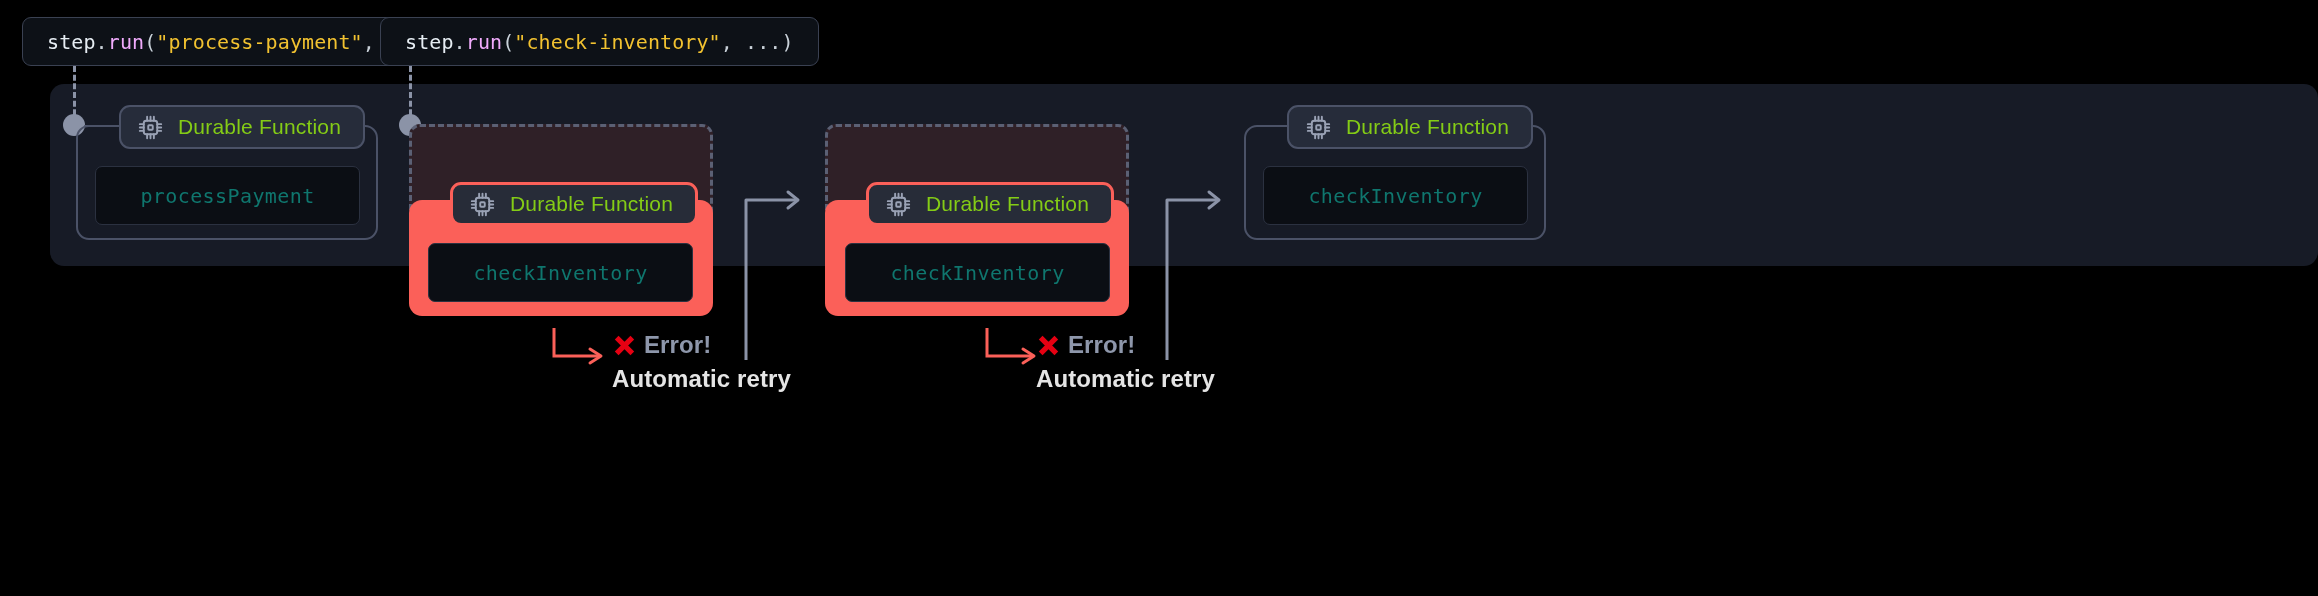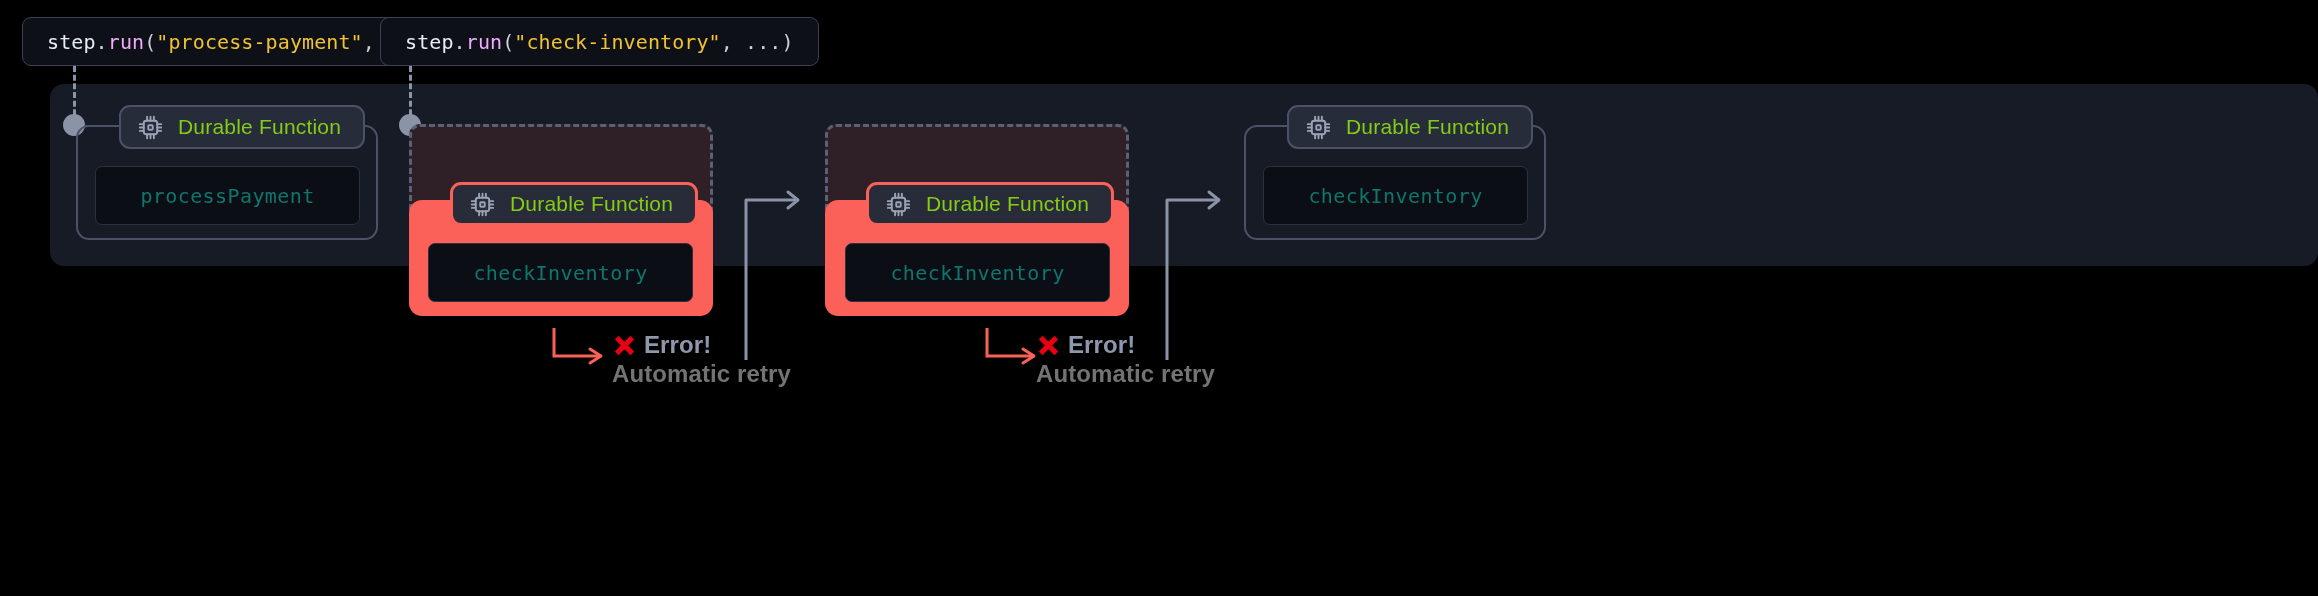--- a/index.html
+++ b/index.html
@@ -117,22 +117,22 @@
   .err-line {
     display: flex; align-items: center; gap: 7px;
     height: 30px;
   }
   .x-mark { width: 25px; height: 25px; display: block; }
   .err-text {
     color: #8e97ab; font-size: 24px; font-weight: bold;
     letter-spacing: .1px;
   }
   .retry-text {
-    color: #737373; font-size: 24px; font-weight: bold;
-    letter-spacing: .1px; 
+    color: #e5e5e5; font-size: 24px; font-weight: bold;
+    letter-spacing: .1px; margin-top: 5px;
   }
 
   svg.conn { position: absolute; overflow: visible; z-index: 7; }
 </style>
 </head>
 <body>
 
 <div id="stage">
 
   <div class="run-container" style="left:50px; top:84px; width:2268px; height:182px;"></div>

